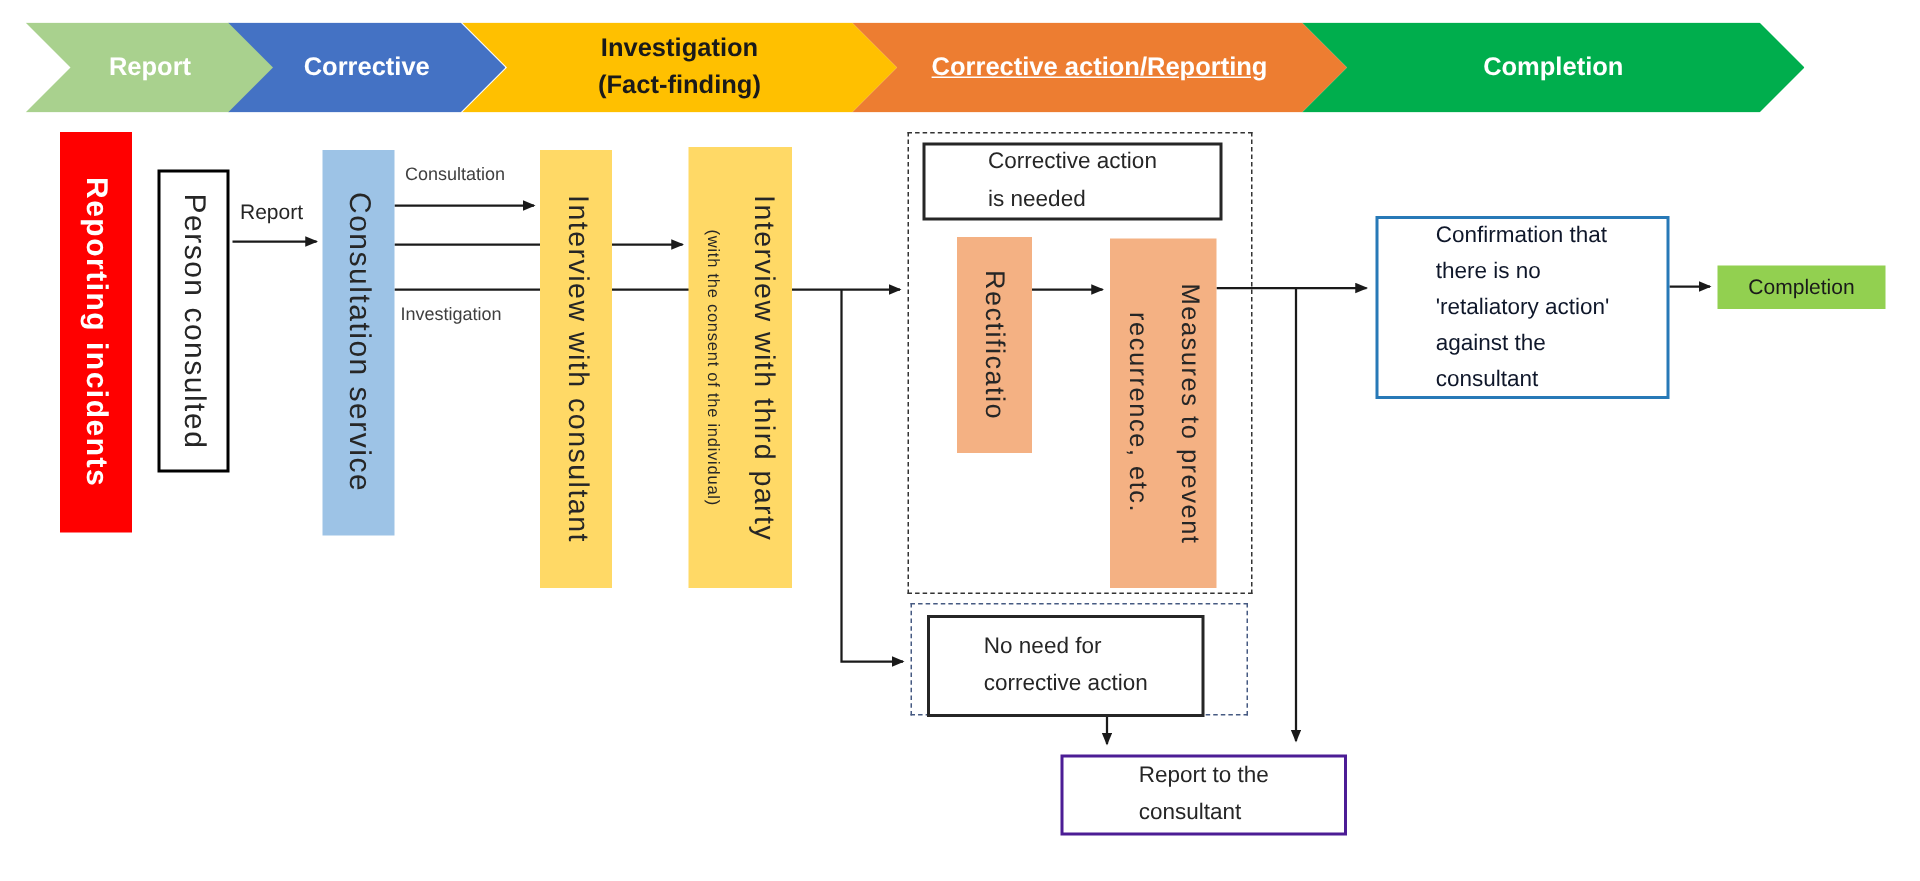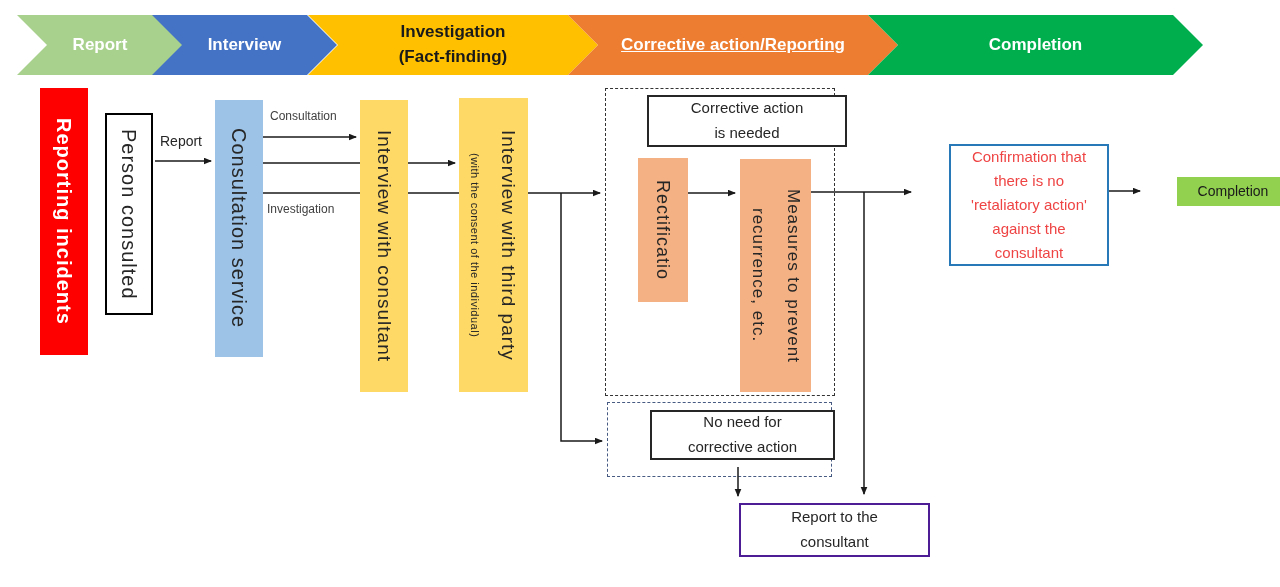--- a/index.html
+++ b/index.html
@@ -85,29 +85,29 @@
     border: 1.5px dashed #333333;
   }
   .dashed-blue {
     left: 607px; top: 402px; width: 225px; height: 75px;
     border: 1.5px dashed #465A82;
   }
 
   
   .hbox {
     display: flex; align-items: center; justify-content: center;
-    text-align: center; background: #ffffff;
-    font-size: 15px; line-height: 1.65; margin-left: 32px;
+    background: #ffffff;
+    font-size: 15px; line-height: 1.65;
   }
   .box-corrective { left: 615px; top: 95px;  width: 200px; height: 52px; border: 2px solid #262626; }
-  .box-noneed     { left: 618px; top: 410px; width: 185px; height: 50px; border: 2px solid #262626; }
+  .box-noneed     { left: 618px; top: 410px; width: 185px; height: 68px; border: 2px solid #262626; }
   .box-report     { left: 707px; top: 503px; width: 191px; height: 54px; border: 2px solid #4c1d95; }
   .box-confirm {
-    left: 917px; top: 144px; width: 160px; height: 122px;
-    border: 2.5px solid #2779B7; color: #ef4444;
+    left: 917px; top: 144px; width: 196px; height: 122px;
+    border: 2.5px solid #2779B7; color: #0f172a;
     font-size: 15px; line-height: 1.6;
   }
   .box-completion {
     left: 1145px; top: 177px; width: 112px; height: 29px;
     background: #92D050; border: none; color: #1a1a1a;
     font-size: 14px;
   }
 
   
   .edge-label {
@@ -117,21 +117,21 @@
   .lbl-report        { left: 153px; top: 133px; width: 56px; font-size: 14px; text-align: center; color: #262626; }
   .lbl-consultation  { left: 270px; top: 109px; font-size: 12px; }
   .lbl-investigation { left: 267px; top: 202px; font-size: 12px; }
 </style>
 </head>
 <body>
 
 <div id="stage">
 
   <div class="chevron stage-0 preline">Report</div>
-  <div class="chevron stage-1 preline">Interview</div>
+  <div class="chevron stage-1 preline">Corrective</div>
   <div class="chevron stage-2 preline">Investigation
 (Fact-finding)</div>
   <div class="chevron stage-3 preline">Corrective action/Reporting</div>
   <div class="chevron stage-4 preline">Completion</div>
 
   <div class="dashedbox dashed-black"></div>
   <div class="dashedbox dashed-blue"></div>
 
   <svg id="arrow-layer" width="1280" height="587" viewBox="0 0 1280 587">
     <defs>

